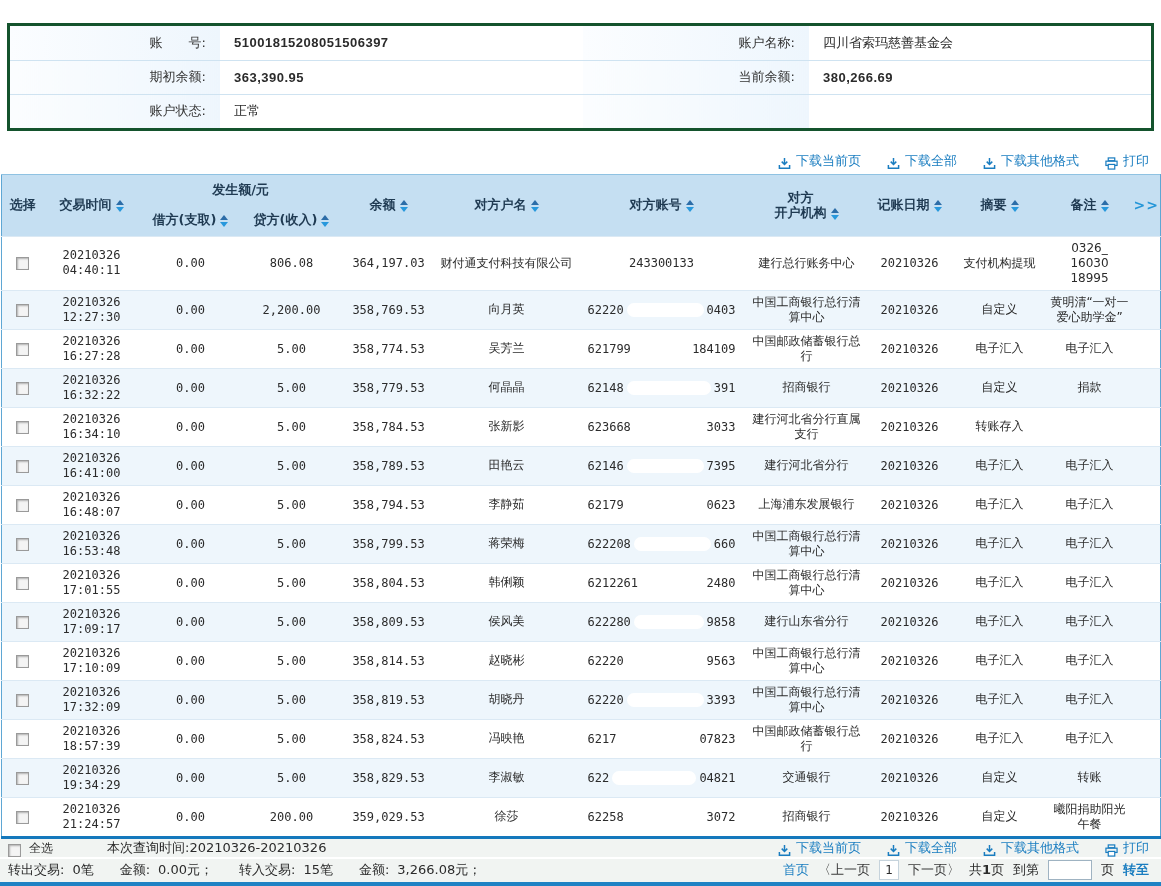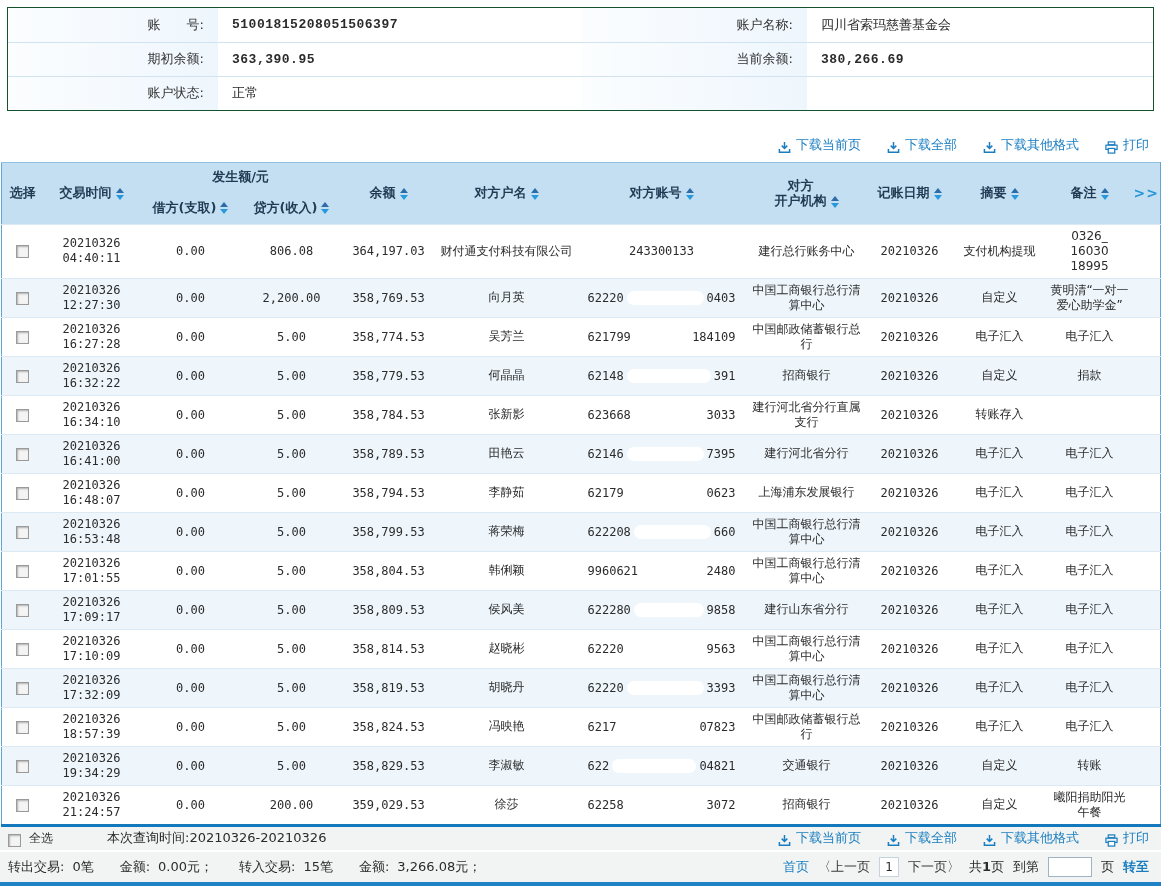--- a/index.html
+++ b/index.html
@@ -5,29 +5,29 @@
   * { margin:0; padding:0; box-sizing:border-box; }
   html,body { background:#fff; }
   body {
     width:1161px; height:886px; overflow:hidden;
     font-family:"DejaVu Sans","Liberation Sans",sans-serif;
     font-size:12px; color:#2b2b2b;
   }
   .page { width:1161px; height:886px; display:flex; flex-direction:column; border-bottom:4px solid #1f82c4; }
 
   
-  .acct-box { margin:7px 7px 0 7px; border:1px solid #14532d; }
+  .acct-box { margin:23px 7px 0 7px; border:3px solid #14532d; }
   .acct-box table { width:100%; border-collapse:collapse; table-layout:fixed; }
   .acct-box td { height:34px; border-bottom:1px solid #cfe3f1; font-size:13px; vertical-align:middle; }
   .acct-box tr:last-child td { border-bottom:none; }
   .acct-box col.c-lab1 { width:210px; } .acct-box col.c-val1 { width:363px; }
   .acct-box col.c-lab2 { width:226px; } .acct-box col.c-val2 { width:auto; }
   .acct-box .al { background:linear-gradient(90deg,#fbfdff,#eef6fd); text-align:right; padding-right:14px; color:#333; }
   .acct-box .av { background:#fff; padding-left:14px; }
-  .acct-box .av.num { font-family:Liberation Mono, monospace; font-weight:bold; letter-spacing:.5px; }
+  .acct-box .av.num { font-family:Liberation Sans, sans-serif; font-weight:bold; letter-spacing:.5px; }
 
   
   .toolbar { display:flex; justify-content:flex-end; align-items:center; gap:26px; padding:0 12px; }
   .toolbar.top { height:56px; padding-top:18px; }
   .lnk { display:inline-flex; align-items:flex-end; gap:5px; color:#1a7dc0; font-size:13px; text-decoration:none; cursor:pointer; }
   .lnk svg { display:block; }
 
   
   table.txn { width:1159px; margin:0 1px; border-collapse:collapse; table-layout:fixed;
               border-left:1px solid #5fa7d4; border-right:1px solid #5fa7d4; border-top:1px solid #8fc2e2;
@@ -397,21 +397,21 @@
           <td class="c-time">
             <div>20210326</div>
             <div>17:01:55</div>
           </td>
           <td class="c-num c-debit">0.00</td>
           <td class="c-num c-credit">5.00</td>
           <td class="c-num c-bal">358,804.53</td>
           <td class="c-party">韩俐颖</td>
           <td class="c-acct">
             <div class="wrap">
-              <span>9960621</span>
+              <span>6212261</span>
               <span class="mask"></span>
               <span>2480</span>
             </div>
           </td>
           <td class="c-bank">中国工商银行总行清算中心</td>
           <td class="c-num">20210326</td>
           <td>电子汇入</td>
           <td class="c-note">电子汇入</td>
           <td></td>
         </tr>

